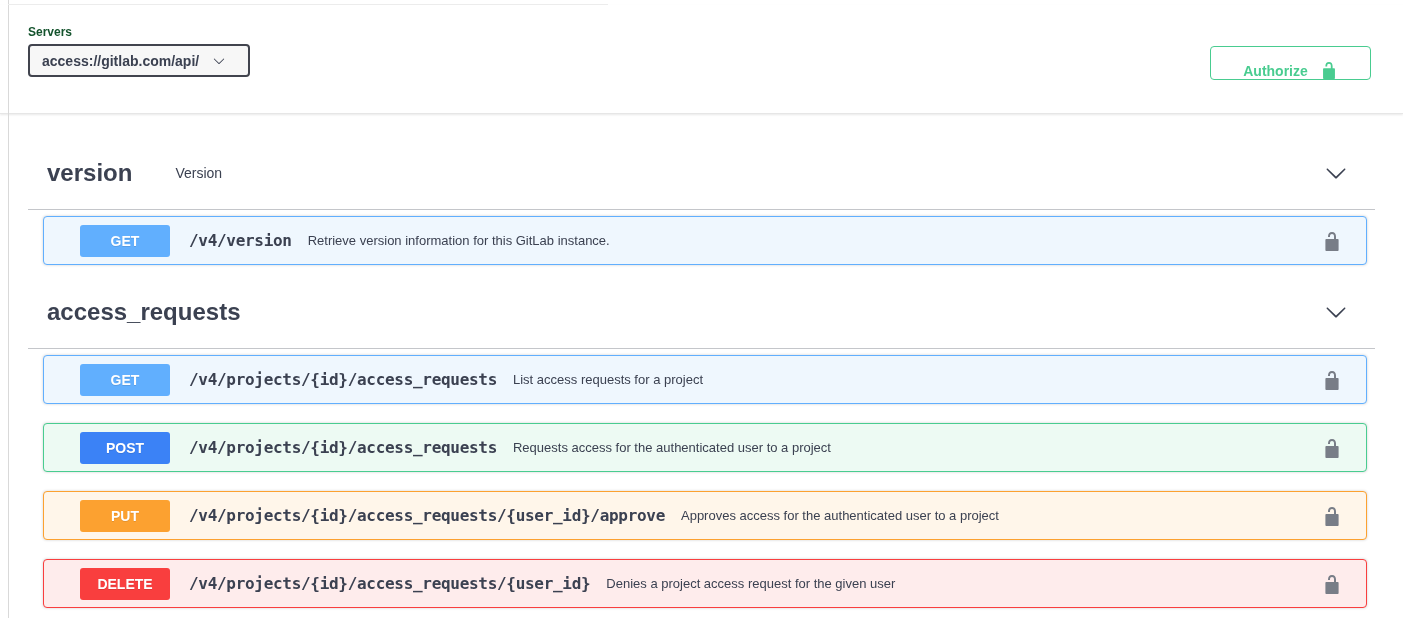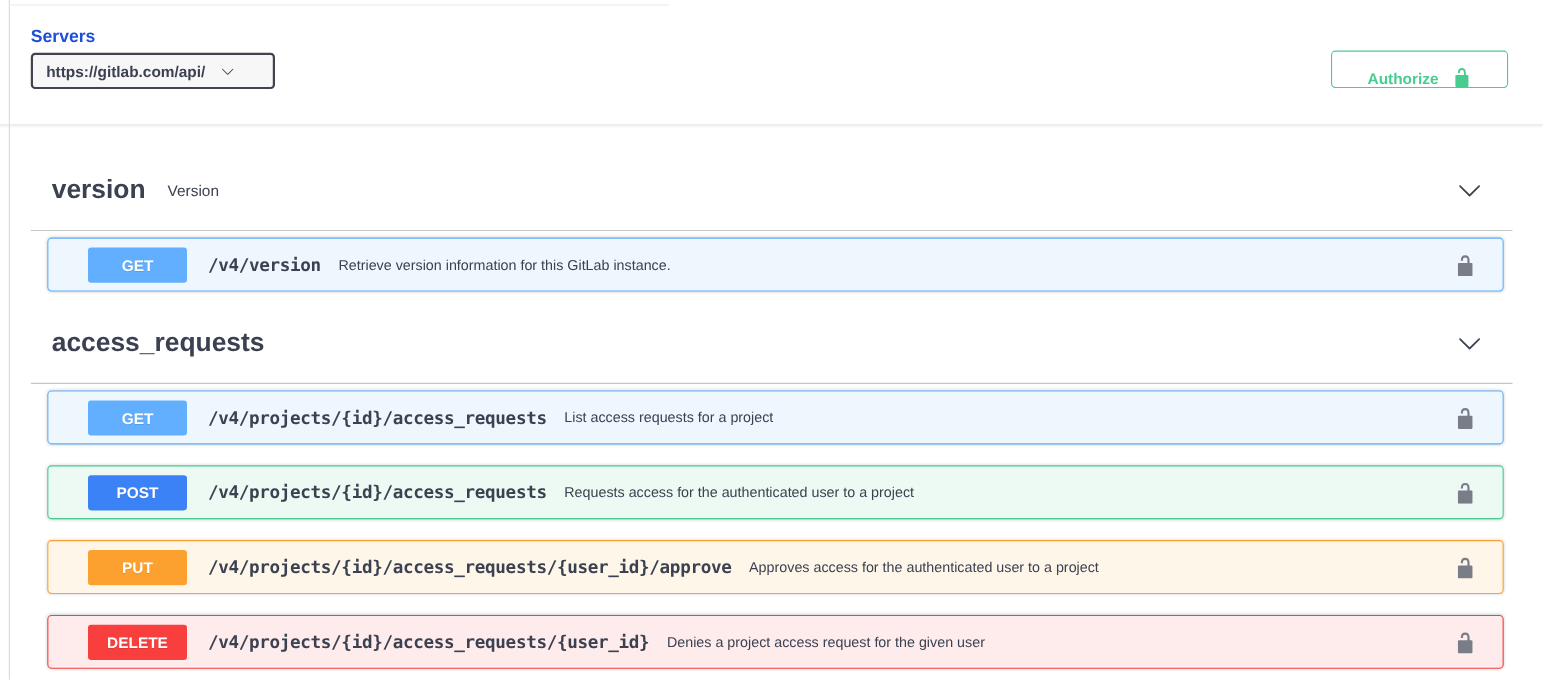--- a/index.html
+++ b/index.html
@@ -20,24 +20,24 @@
     height: 109px;
     padding: 20px 32px 0 28px;
     display: flex;
     justify-content: space-between;
     align-items: flex-start;
     border-bottom: 1px solid #e6e6e6;
     box-shadow: 0 1px 2px rgba(0,0,0,0.09);
     background: #fff;
   }
   .servers-label {
-    font-size: 16px;
+    font-size: 12px;
     font-weight: bold;
     margin-bottom: 5px;
-    color: #1d4ed8;
+    color: #14532d;
   }
   .server-select {
     width: 222px;
     height: 33px;
     border: 2px solid #41444e;
     border-radius: 4px;
     background: #f7f7f7;
     display: flex;
     align-items: center;
     padding: 0 12px;
@@ -71,20 +71,21 @@
   
   .main { padding: 0 36px; }
 
   .opblock-tag {
     display: flex;
     align-items: center;
     margin: 0 -8px;
     padding: 14px 12px 22px 19px;
     border-bottom: 1px solid rgba(59,65,81,.3);
     cursor: pointer;
+    gap: 23px;
   }
   .tag-section.first .opblock-tag { margin-top: 31px; }
   .tag-section.second .opblock-tag { margin-top: 8px; }
   .tag-title { font-size: 24px; font-weight: bold; color: #3b4151; }
   .tag-subtitle { font-size: 14px; margin-left: 20px; color: #3b4151; }
   .tag-chevron { margin-left: auto; margin-right: 16px; display: flex; }
 
   .operations { padding-top: 6px; }
   .opblock {
     display: flex;
@@ -148,21 +149,21 @@
 </head>
 <body>
 
 <div class="frame-left"></div>
 <div class="frame-top"></div>
 
 <div class="scheme-container">
   <div>
     <div class="servers-label">Servers</div>
     <div class="server-select">
-      <span class="select-value">https://gitlab.com/api/</span>
+      <span class="select-value">access://gitlab.com/api/</span>
       <span class="sel-chevron icon">
         <svg width="12" height="12" viewBox="0 0 20 20" fill="#3b4151">
             <path d="M17.418 6.109c.272-.268.709-.268.979 0s.271.701 0 .969l-7.908 7.83c-.27.268-.707.268-.979 0l-7.908-7.83c-.27-.268-.27-.701 0-.969.271-.268.709-.268.979 0L10 13.25l7.418-7.141z"></path>
           </svg>
       </span>
     </div>
   </div>
   <div class="authorize-wrap">
     <button class="btn-authorize">
       <span>Authorize</span>

